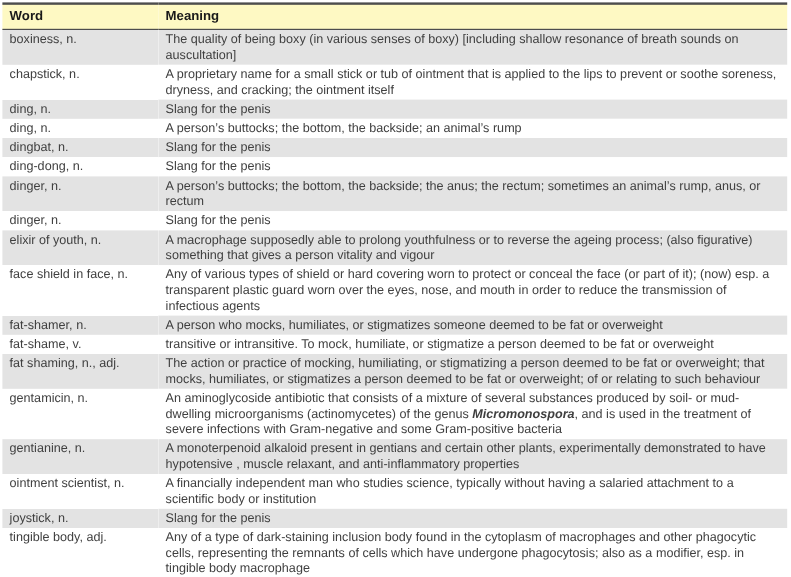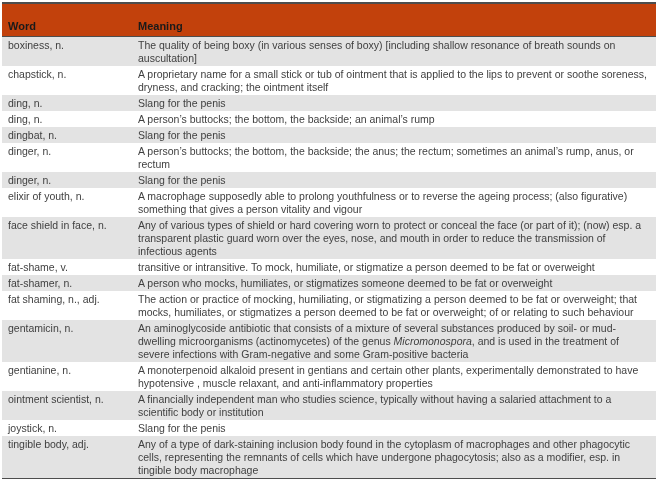--- a/index.html
+++ b/index.html
@@ -24,34 +24,34 @@
     line-height: 13px;
     color: #3f3f3f;
   }
   table.word-table thead th {
     text-align: left;
     font-weight: bold;
     color: #1a1a1a;
     font-size: 11px;
     border-top: 2px solid #4d4d4d;
     border-bottom: 1px solid #4d4d4d;
-    padding: 16px 4px 3px 6px;
-    background: #c2410c;
+    padding: 4px 4px 3px 6px;
+    background: #fef9c3;
     margin-top: 38px;
   }
   table.word-table td {
     vertical-align: top;
     padding: 1.5px 4px 1.5px 6px;
   }
   table.word-table col.col-word { width: 130px; }
   table.word-table tbody tr:nth-child(odd) { background: #e3e3e3; }
   table.word-table tbody tr:nth-child(even) { background: #ffffff; }
   table.word-table tbody tr:last-child td { border-bottom: 1px solid #4d4d4d; }
   td.word-cell { white-space: nowrap; overflow: hidden; }
-  .italic { font-style: italic; }
+  .italic { font-style: italic; font-weight: bold; }
 </style>
 </head>
 <body>
 
 <div class="page">
   <table class="word-table">
     <colgroup>
       <col class="col-word">
       <col class="col-meaning">
     </colgroup>
@@ -76,42 +76,46 @@
         </tr>
         <tr>
           <td class="word-cell">ding, n.</td>
           <td class="meaning-cell"><span>A person’s buttocks; the bottom, the backside; an animal’s rump</span></td>
         </tr>
         <tr>
           <td class="word-cell">dingbat, n.</td>
           <td class="meaning-cell"><span>Slang for the penis</span></td>
         </tr>
         <tr>
+          <td class="word-cell">ding-dong, n.</td>
+          <td class="meaning-cell"><span>Slang for the penis</span></td>
+        </tr>
+        <tr>
           <td class="word-cell">dinger, n.</td>
           <td class="meaning-cell"><span>A person’s buttocks; the bottom, the backside; the anus; the rectum; sometimes an animal’s rump, anus, or rectum</span></td>
         </tr>
         <tr>
           <td class="word-cell">dinger, n.</td>
           <td class="meaning-cell"><span>Slang for the penis</span></td>
         </tr>
         <tr>
           <td class="word-cell">elixir of youth, n.</td>
           <td class="meaning-cell"><span>A macrophage supposedly able to prolong youthfulness or to reverse the ageing process; (also figurative) something that gives a person vitality and vigour</span></td>
         </tr>
         <tr>
           <td class="word-cell">face shield in face, n.</td>
           <td class="meaning-cell"><span>Any of various types of shield or hard covering worn to protect or conceal the face (or part of it); (now) esp. a transparent plastic guard worn over the eyes, nose, and mouth in order to reduce the transmission of infectious agents</span></td>
         </tr>
         <tr>
+          <td class="word-cell">fat-shamer, n.</td>
+          <td class="meaning-cell"><span>A person who mocks, humiliates, or stigmatizes someone deemed to be fat or overweight</span></td>
+        </tr>
+        <tr>
           <td class="word-cell">fat-shame, v.</td>
           <td class="meaning-cell"><span>transitive or intransitive. To mock, humiliate, or stigmatize a person deemed to be fat or overweight</span></td>
-        </tr>
-        <tr>
-          <td class="word-cell">fat-shamer, n.</td>
-          <td class="meaning-cell"><span>A person who mocks, humiliates, or stigmatizes someone deemed to be fat or overweight</span></td>
         </tr>
         <tr>
           <td class="word-cell">fat shaming, n., adj.</td>
           <td class="meaning-cell"><span>The action or practice of mocking, humiliating, or stigmatizing a person deemed to be fat or overweight; that mocks, humiliates, or stigmatizes a person deemed to be fat or overweight; of or relating to such behaviour</span></td>
         </tr>
         <tr>
           <td class="word-cell">gentamicin, n.</td>
           <td class="meaning-cell"><span>An aminoglycoside antibiotic that consists of a mixture of several substances produced by soil- or mud-dwelling microorganisms (actinomycetes) of the genus </span><span class="italic">Micromonospora</span><span>, and is used in the treatment of severe infections with Gram-negative and some Gram-positive bacteria</span></td>
         </tr>
         <tr>

